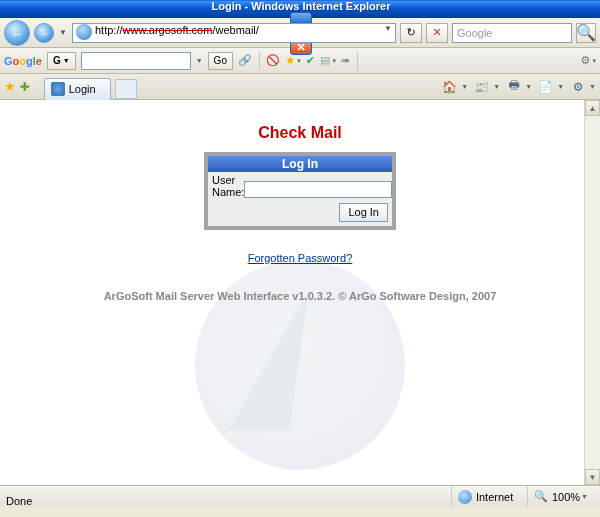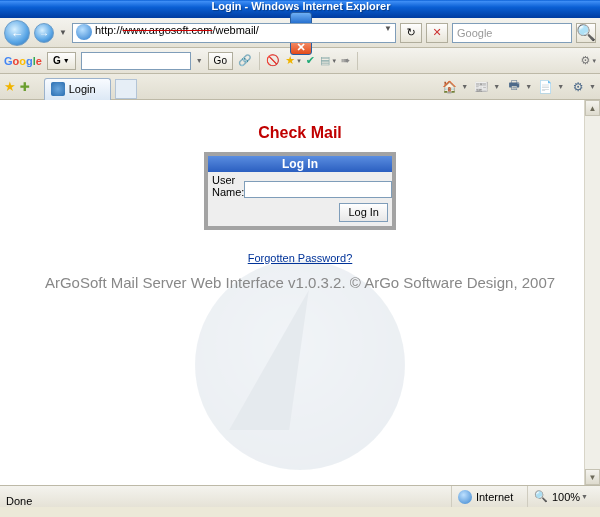--- a/index.html
+++ b/index.html
@@ -54,21 +54,21 @@
 .loginbox { width:192px; margin:0 auto; border:4px solid #a3a3a3; background:#eee; text-align:left; }
 .lbhdr { background:linear-gradient(to bottom,#5a8de0,#2b5fc0); color:#fff; font-weight:bold; text-align:center; font-size:12px; padding:1px 0; }
 .lrow { display:flex; align-items:flex-end; padding:2px 4px; font-size:11px; }
 .lrow label{ width:68px; }
 .lrow input[type=text],.lrow input[type=password]{ flex:1; height:17px; border:1px solid #7f9db9; font-size:11px; padding:0 2px;}
 .lrow.chk { padding-left:10px; }
 .lrow.chk input{ margin-right:4px; }
 .lbtnrow { text-align:right; padding:2px 4px 4px; }
 .lbtnrow button { font-size:11px; padding:0 8px; height:19px; border:1px solid #7f9db9; background:linear-gradient(to bottom,#fff,#e7e7e7); }
 .forgot { display:inline-block; margin-top:22px; font-size:11px; color:#003399; text-decoration:underline; }
-.footer-text { margin-top:8px; font-size:15px; color:#888; }
+.footer-text { margin-top:24px; font-size:11px; color:#888;font-weight:bold; }
 .scrollbar { position:absolute; right:0; top:0; bottom:0; width:16px; background:#f0efe8; border-left:1px solid #d8d5c8; }
 .sbtn { height:16px; background:linear-gradient(to bottom,#f4f3ee,#dedbce); border:1px solid #c5c2b3; display:flex; align-items:center; justify-content:center; font-size:8px; color:#6d6a5a;}
 .sbtn.bot{position:absolute;bottom:0;left:0;right:0;}
 
 
 .watermark { position:absolute; left:50%; top:160px; transform:translateX(-50%); width:210px; height:210px; opacity:.14; z-index:0; }
 .watermark .circle{ position:absolute; inset:0; border-radius:50%; background:radial-gradient(circle at 45% 40%,#9fb6cc,#6d88a1);}  
 .watermark .sail{ position:absolute; left:44px; top:30px; width:0; height:0; border-left:60px solid transparent; border-right:0 solid transparent; border-bottom:140px solid #52708c; transform:skewX(-8deg);}  
 .page > *:not(.watermark){ position:relative; z-index:1; }
 

